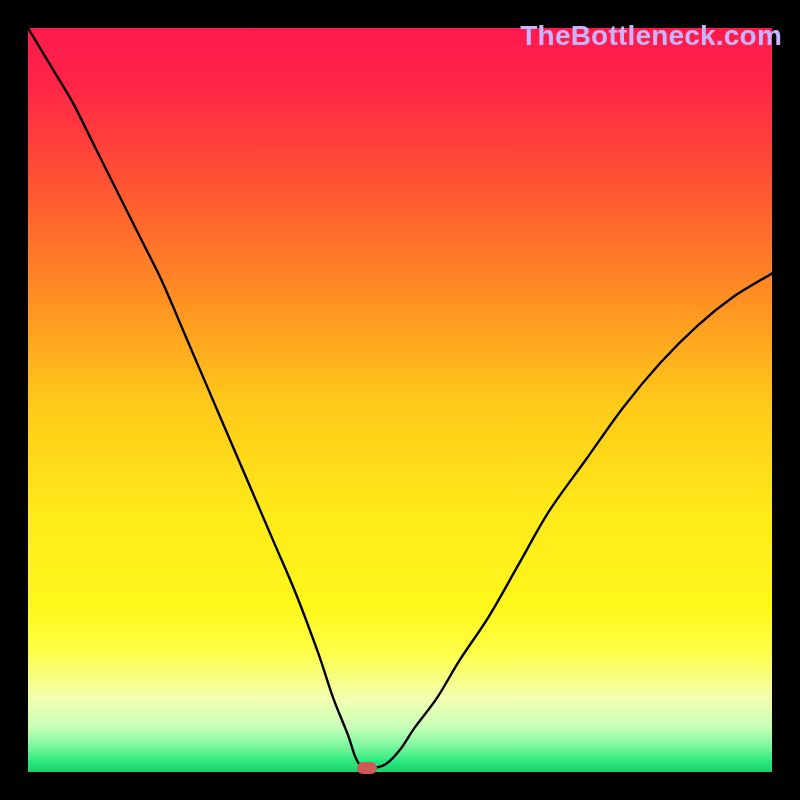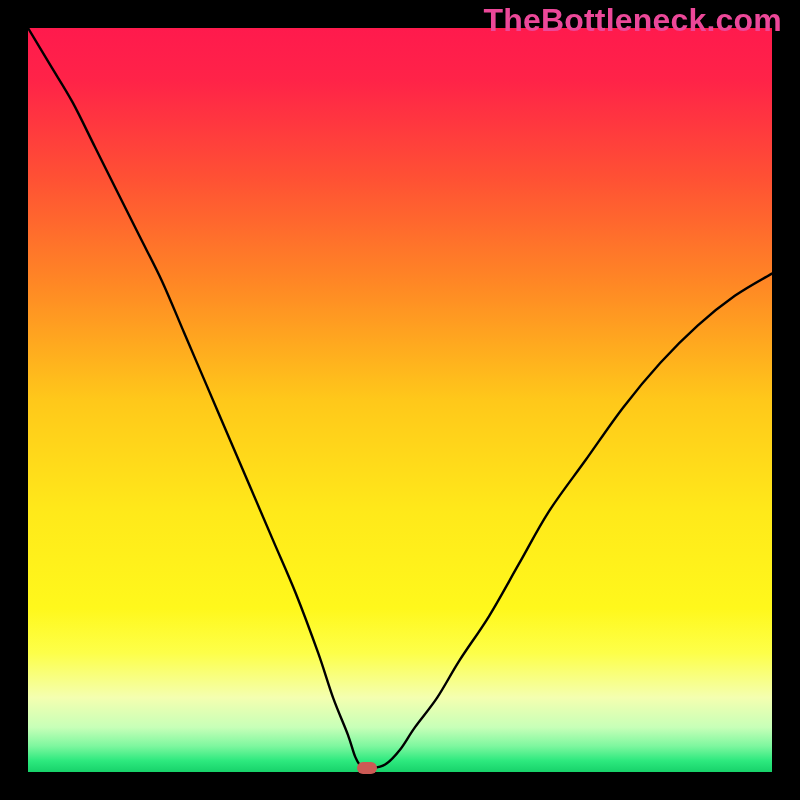--- a/index.html
+++ b/index.html
@@ -12,24 +12,24 @@
     font-family: Arial, Helvetica, sans-serif;
   }
   .frame {
     position: relative;
     width: 800px;
     height: 800px;
     background: #000;
   }
   .watermark {
     position: absolute;
-    top: 2px;
+    top: 20px;
     right: 18px;
-    color: #ec4899;
-    font-size: 32px;
+    color: #c4b5fd;
+    font-size: 28px;
     font-weight: 600;
     letter-spacing: 0.2px;
     z-index: 10;
   }
   .plot-wrap {
     position: absolute;
     left: 28px;
     top: 28px;
     width: 744px;
     height: 744px;

